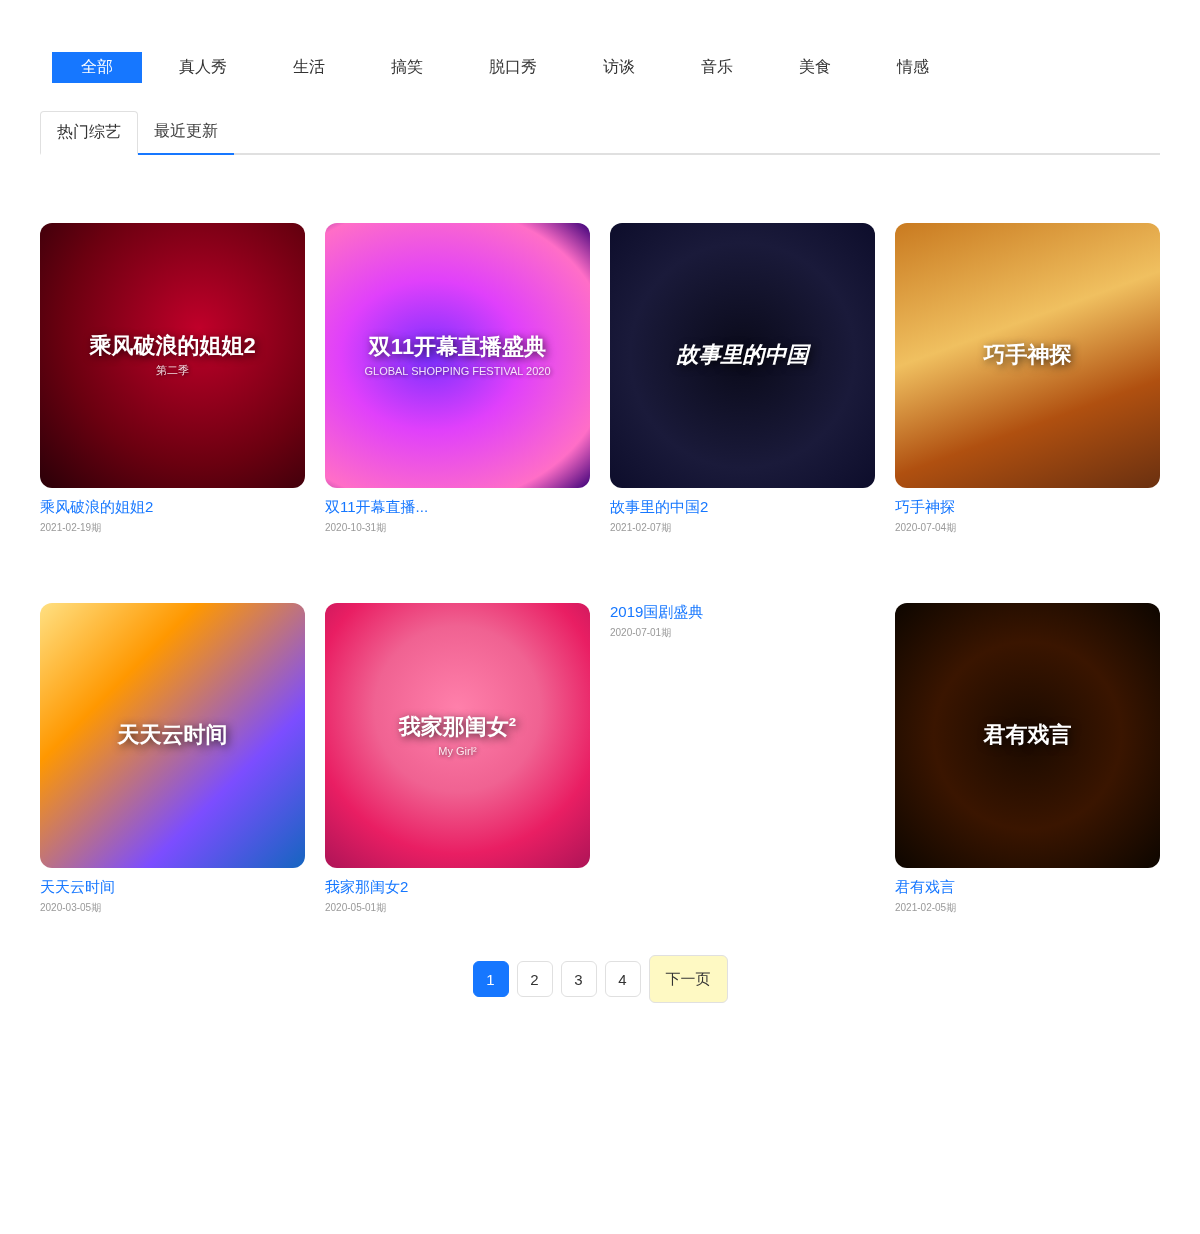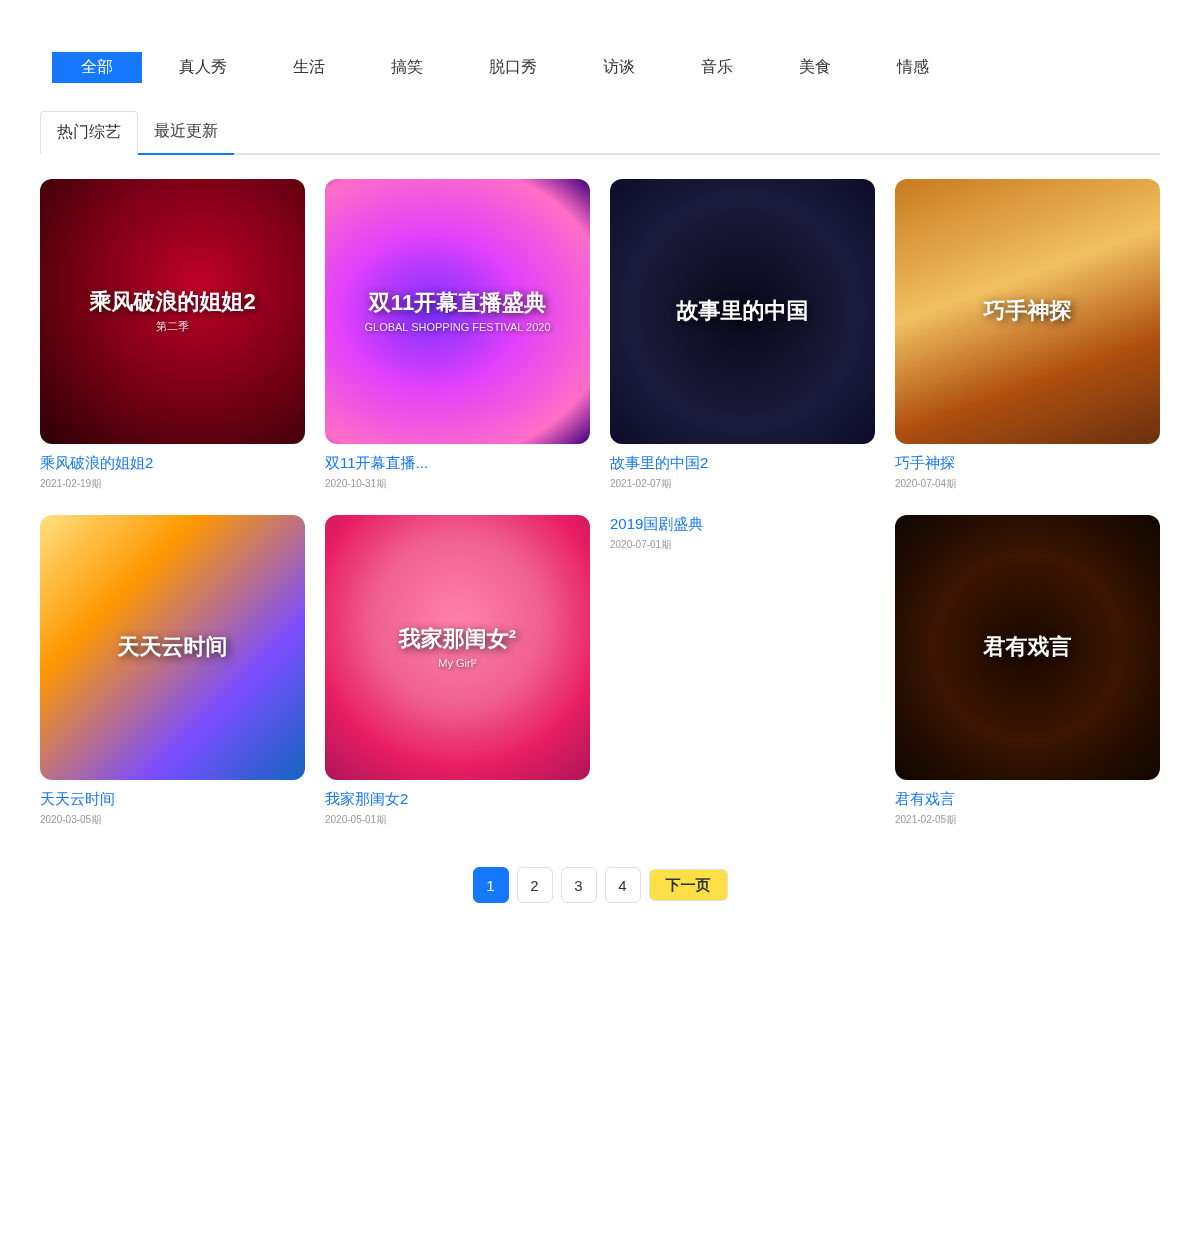--- a/index.html
+++ b/index.html
@@ -75,33 +75,34 @@
       margin-bottom: -2px;
     }
     .grid {
       display: grid;
       grid-template-columns: repeat(4, 1fr);
       gap: 24px 20px;
       margin-bottom: 40px;
     }
     .card {
       cursor: pointer;
+      margin-top: 44px;
     }
     .card-thumb {
       width: 100%;
       aspect-ratio: 1/1;
       border-radius: 12px;
       overflow: hidden;
       margin-bottom: 10px;
       position: relative;
     }
     
     .bg-qfpljjj2 { background: radial-gradient(circle at 60% 40%, #c0002a, #6b0010 60%, #2a0008 100%); }
     .bg-s11 { background: radial-gradient(ellipse at 40% 50%, #7b2fff, #e040fb 40%, #ff6ec7 80%, #3a0078 100%); padding-left: 9px; }
-    .bg-gsldzg2 { background: radial-gradient(circle at 50% 50%, #0a0a1a, #1a1a3a 60%, #0d0d2b 100%); }
+    .bg-gsldzg2 { background: radial-gradient(circle at 50% 50%, #0a0a1a, #1a1a3a 60%, #0d0d2b 100%); font-style: italic; }
     .bg-qsst { background: linear-gradient(160deg, #c97a20 0%, #f0c060 40%, #b05010 70%, #6a3010 100%); }
     .bg-ttysc { background: linear-gradient(135deg, #ffe082 0%, #ff9800 30%, #7c4dff 70%, #1565c0 100%); }
     .bg-wjnnv2 { background: radial-gradient(circle at 50% 40%, #ff80ab, #f06292 40%, #e91e63 70%, #ad1457 100%); }
     .bg-gjsd2019 { background: radial-gradient(circle at 50% 40%, #b71c1c, #880e0e 50%, #5d0000 100%); }
     .bg-jyyy { background: radial-gradient(circle at 50% 50%, #1a0a00, #3a1500 50%, #0d0600 100%); }
 
     .card-title {
       font-size: 15px;
       color: #1677ff;
       margin-bottom: 4px;
@@ -164,29 +165,28 @@
     .page-btn.active {
       background: #1677ff;
       color: #fff;
       border-color: #1677ff;
     }
     .page-next {
       width: auto;
       padding: 0 16px;
       border-radius: 6px;
       border: 1px solid #e0e0e0;
-      background: #fde047;
+      background: #fef9c3;
       cursor: pointer;
       font-size: 15px;
       color: #333;
-      height: 32px;
+      height: 48px;
       display: flex;
       align-items: center;
       justify-content: center;
-      font-weight: bold;
     }
   </style>
 </head>
 <body>
 
 <div class="page-container">
 
   <div class="page-title"></div>
 
   <div class="filter-row">

